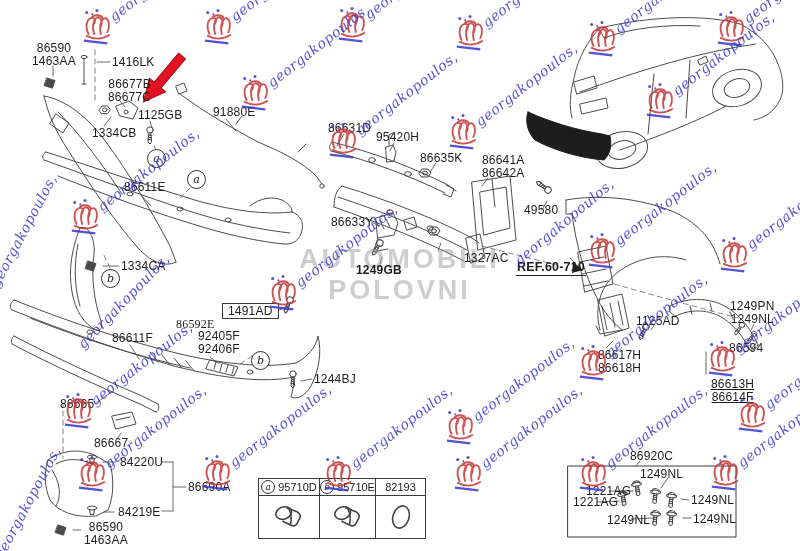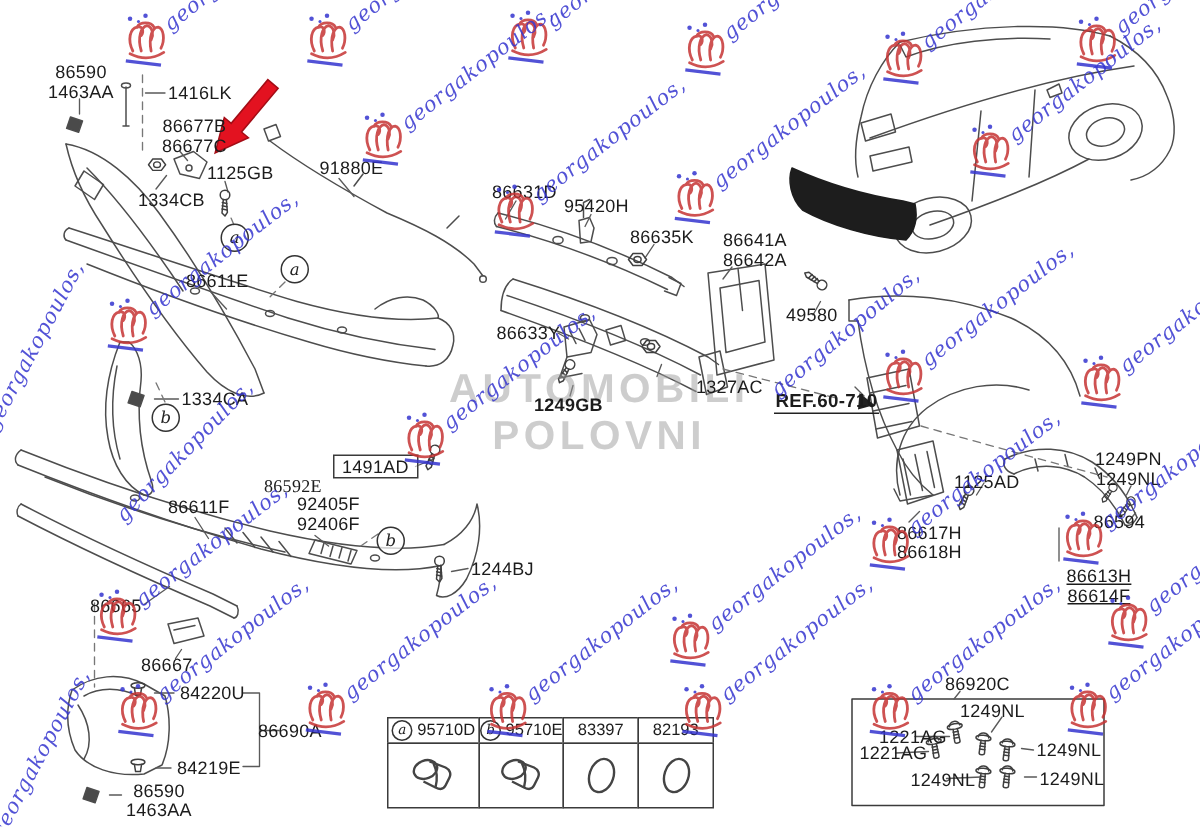--- a/index.html
+++ b/index.html
@@ -343,21 +343,21 @@
       </div>
       <div class="plabel" style="left: 60px; top: 398px;">
         <div>86665</div>
       </div>
       <div class="plabel" style="left: 94px; top: 437px;">
         <div>86667</div>
       </div>
       <div class="plabel" style="left: 120px; top: 456px;">
         <div>84220U</div>
       </div>
-      <div class="plabel" style="left: 172px; top: 481px;">
+      <div class="plabel" style="left: 188px; top: 481px;">
         <div>86690A</div>
       </div>
       <div class="plabel" style="left: 118px; top: 506px;">
         <div>84219E</div>
       </div>
       <div class="plabel" style="left: 84px; top: 521px;">
         <div>86590</div>
         <div>1463AA</div>
       </div>
       <div class="plabel" style="left: 328px; top: 122px;">
@@ -452,30 +452,20 @@
           <span>95710E</span>
         </div>
         <div class="tcell tb">
           <svg width="34" height="32" viewBox="0 0 24 24">
             <use href="#icon-sensor"></use>
           </svg>
         </div>
       </div>
       <div class="tcol" style="width: 51px;">
         <div class="tcell th">
-          <span>83397</span>
-        </div>
-        <div class="tcell tb">
-          <svg width="34" height="32" viewBox="0 0 24 24">
-            <use href="#icon-plug-oval"></use>
-          </svg>
-        </div>
-      </div>
-      <div class="tcol" style="width: 51px;">
-        <div class="tcell th">
           <span>82193</span>
         </div>
         <div class="tcell tb">
           <svg width="34" height="32" viewBox="0 0 24 24">
             <use href="#icon-plug-oval"></use>
           </svg>
         </div>
       </div>
     </div>
 <div id="wm" class="layer">

